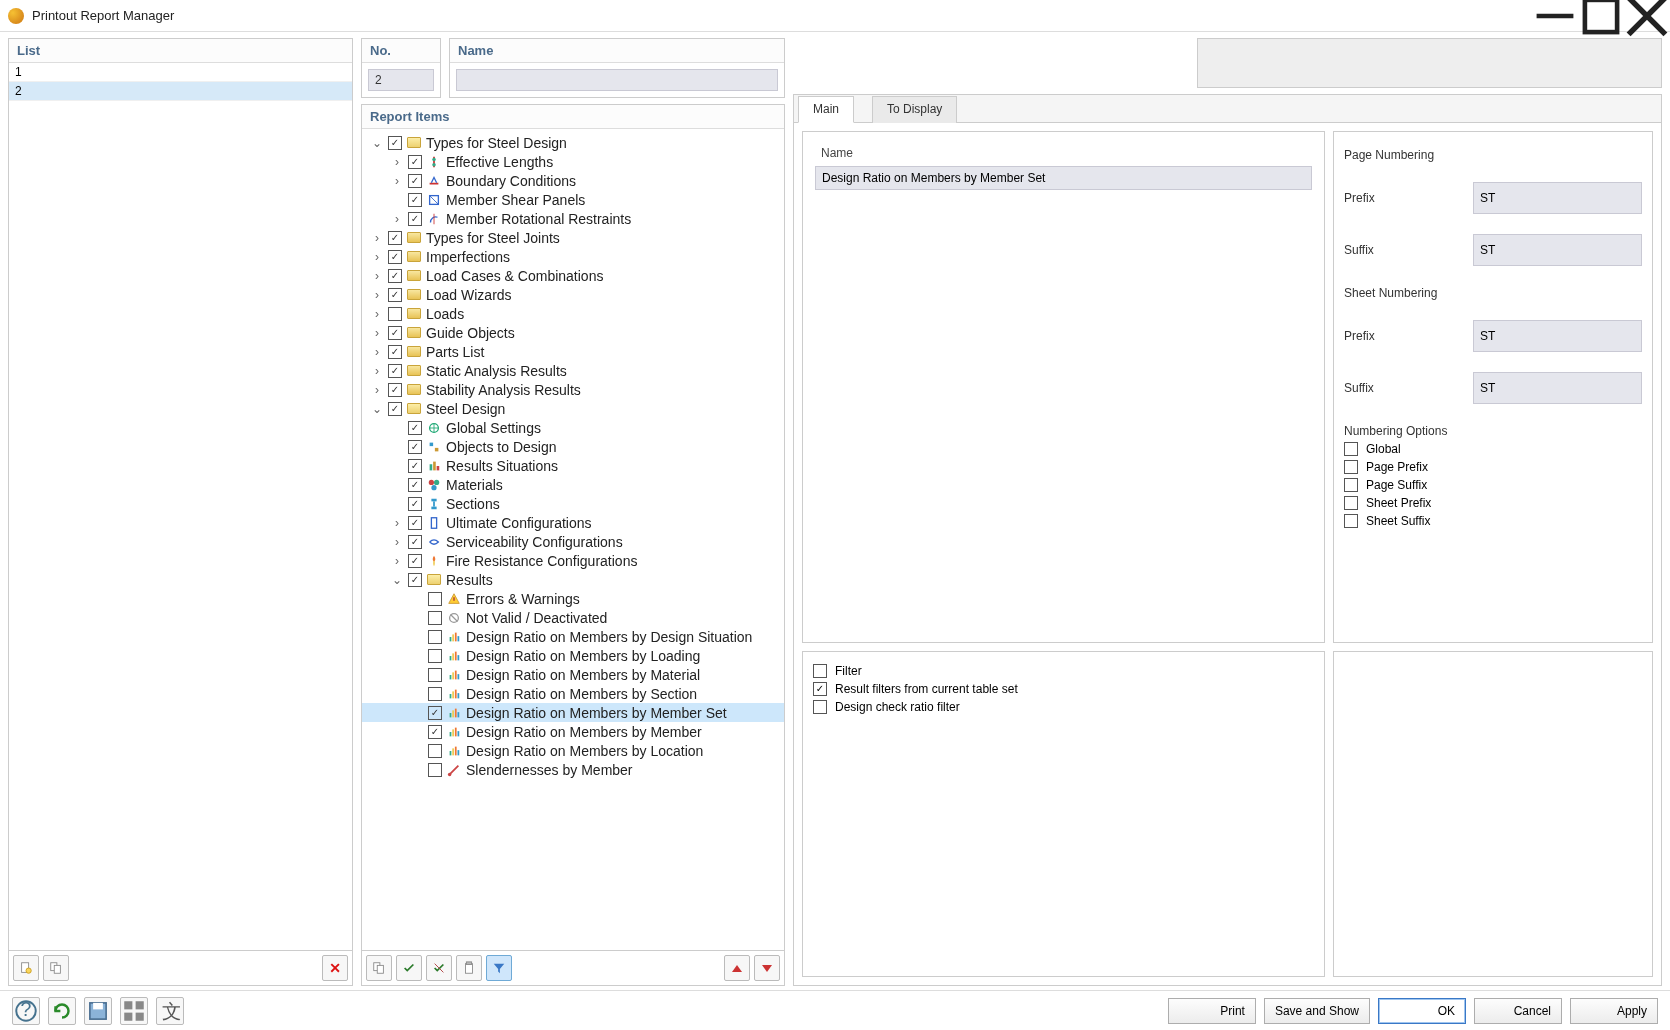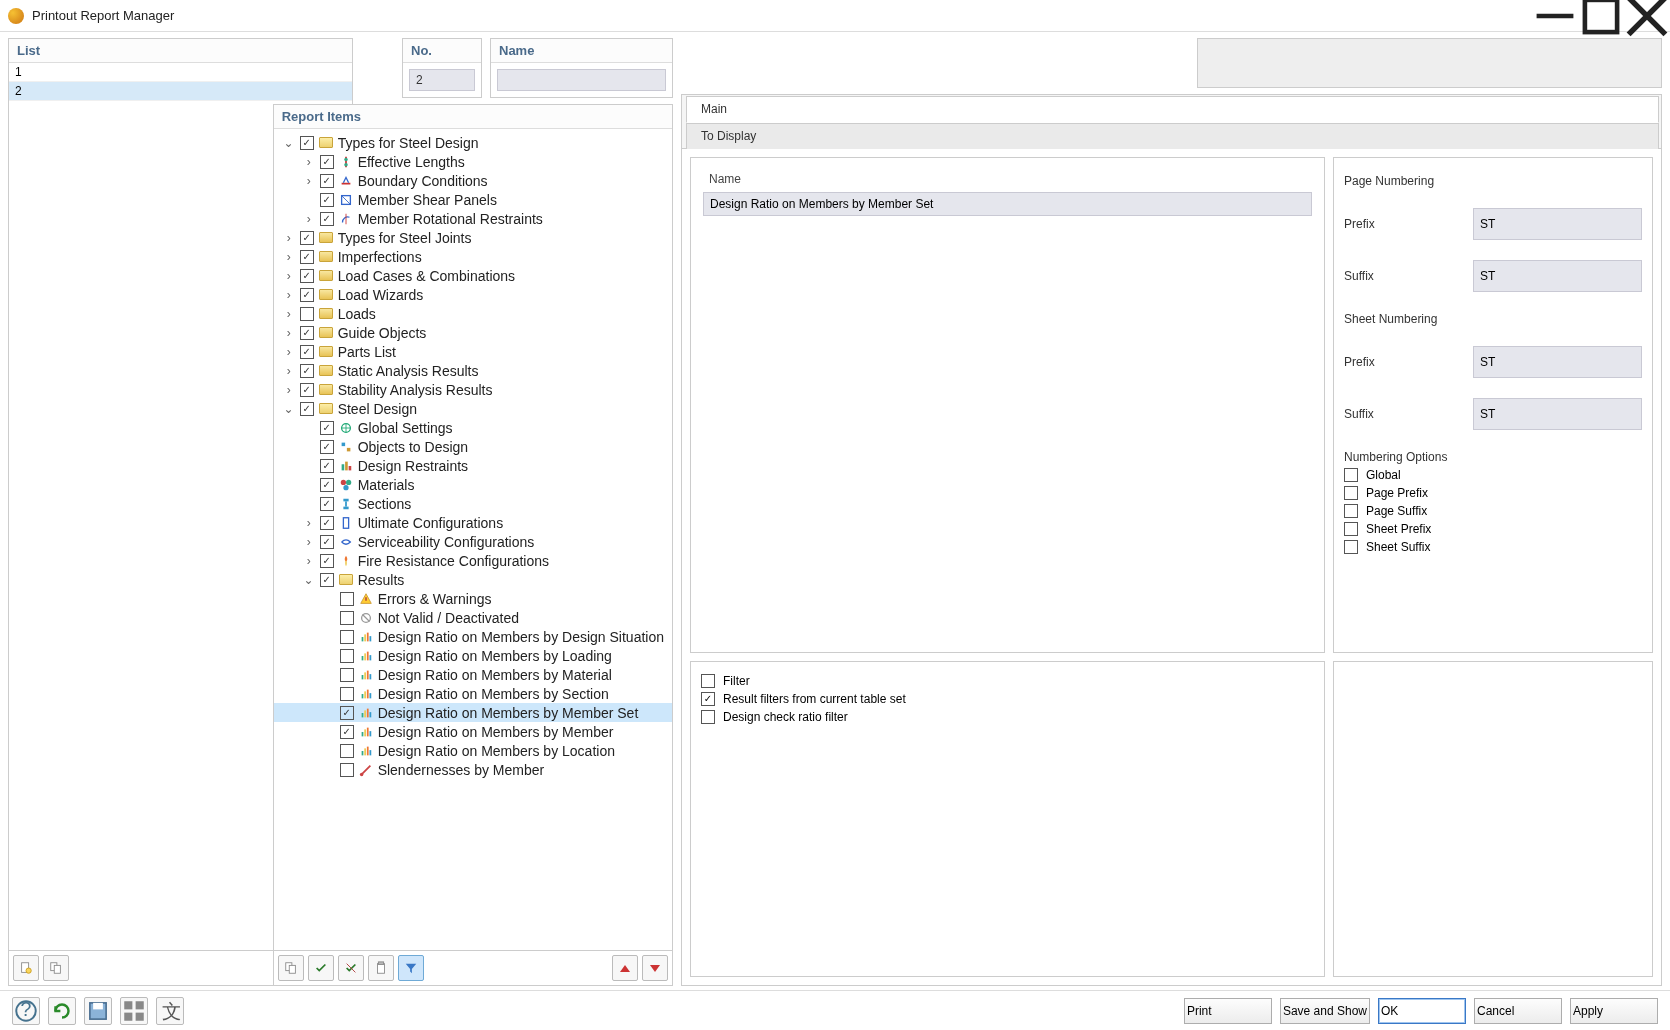--- a/index.html
+++ b/index.html
@@ -7,21 +7,21 @@
 
 
 .titlebar { height: 32px; display: flex; align-items: center; padding: 0 0 0 8px; border-bottom: 1px solid #ddd; }
 .titlebar .app-icon { width: 16px; height: 16px; margin-right: 8px; background: radial-gradient(circle at 30% 30%, #f6c133 0%, #d98b1c 70%); border-radius: 50%; }
 .titlebar .title { flex: 1; font-size: 13px; color: #222; }
 .titlebar .win-btn { width: 46px; height: 32px; display: flex; align-items: center; justify-content: center; }
 
 
 .content { display: flex; height: calc(1030px - 32px - 40px); padding: 6px 8px 4px 8px; gap: 8px; background:#fff;}
 .col-list { width: 345px; display: flex; flex-direction: column; }
-.col-mid { width: 312px; display: flex; flex-direction: column; gap:6px;align-items:flex-end;}
+.col-mid { width: 424px; display: flex; flex-direction: column; gap:6px;}
 .col-right { flex: 1; display: flex; flex-direction: column; gap:6px;}
 
 .panel { border: 1px solid #ccc; background: #fff; display: flex; flex-direction: column; }
 .section-header { padding: 4px 8px; color: #4a6a8a; font-weight: 600; font-size: 13px; border-bottom: 1px solid #ddd; background:#fcfcfc;}
 .panel-body { flex:1; overflow:auto; }
 
 
 .list-panel { flex:1; display:flex; flex-direction:column;}
 .list-body { flex:1; background:#fff; }
 .list-row { padding: 2px 6px; border-bottom:1px solid #f0f0f0;}
@@ -50,21 +50,21 @@
 .tc-exp { width:14px; text-align:center; color:#666; user-select:none;}
 .tc-chk { width:14px; height:14px; border:1px solid #555; margin:0 4px; display:inline-flex; align-items:center; justify-content:center; font-size:10px; color:#333;}
 .tc-icon { width:16px; height:16px; display:inline-flex; align-items:center; justify-content:center; margin-right:4px;}
 .folder-icon { width:14px; height:11px; background:linear-gradient(#f8e7a0,#e8c356); border:1px solid #c9a43a; border-radius:1px;}
 .folder-icon.open { background:linear-gradient(#fceea8,#edd170); }
 .small-icon { width:14px; height:14px; }
 .tc-label { font-size:14px; color:#222;}
 .tree-toolbar { display:flex; align-items:center; gap:4px; padding:4px; border-top:1px solid #ccc;}
 
 
-.tabs-row { display:flex; gap:0; border-bottom:1px solid #ccc; padding-left:4px; background:#f5f5f5;flex-direction:column;}
+.tabs-row { display:flex; gap:16px; border-bottom:1px solid #ccc; padding-left:4px; background:#f5f5f5;}
 .tab { padding:5px 14px 6px 14px; border:1px solid #ccc; border-bottom:none; background:#eaeaea; color:#333; margin-right:2px; position:relative; top:1px;}
 .tab.active { background:#fff; border-bottom:1px solid #fff; font-weight:400;}
 
 .detail-body { flex:1; display:flex; gap:8px; }
 .params-col { flex:1; display:flex; flex-direction:column; gap:8px;}
 .num-col { width:320px; display:flex; flex-direction:column; gap:8px;}
 .groupbox { border:1px solid #ccc; display:flex; flex-direction:column;}
 .groupbox .section-header { background:#fcfcfc;}
 .groupbox-body { padding:8px 10px; flex:1;}
 
@@ -75,21 +75,21 @@
 .form-row .lbl { width:130px; color:#333;}
 .form-row .inp { flex:1; background:#e5e6ed; border:1px solid #c9c9d4; padding:8px 6px;}
 .sub-head { color:#333; margin:8px 0 4px 0; }
 
 .chk-row { display:flex; align-items:center; gap:8px; margin:4px 0;}
 .chk-row .chk { width:14px; height:14px; border:1px solid #555; display:inline-flex; align-items:center; justify-content:center; font-size:10px;}
 
 
 .footer { height:40px; display:flex; align-items:center; padding:0 12px; gap:8px; border-top:1px solid #ddd; background:#fff;}
 .footer .spacer { flex:1; }
-.btn { min-width:88px; height:26px; border:1px solid #adadad; background:linear-gradient(#fdfdfd,#ececec); display:flex; align-items:center; justify-content:flex-start; padding:0 2px;}
+.btn { min-width:88px; height:26px; border:1px solid #adadad; background:linear-gradient(#fdfdfd,#ececec); display:flex; align-items:center; justify-content:flex-end; padding:0 10px;}
 .btn.primary { border:1px solid #3a78c6; background:#fff; box-shadow:0 0 0 1px #9fc5ef inset;}
 .icon-btn { width:28px; height:28px; border:1px solid #bbb; background:#f7f7f7; display:flex; align-items:center; justify-content:center; border-radius:2px;}
 
 .red-x { color:#d11; font-weight:bold; font-size:14px;}
 .tri-up { width:0;height:0;border-left:5px solid transparent;border-right:5px solid transparent;border-bottom:7px solid #c33;}
 .tri-down { width:0;height:0;border-left:5px solid transparent;border-right:5px solid transparent;border-top:7px solid #c33;}
 </style>
 </head>
 <body>
 
@@ -336,21 +336,21 @@
             <span class="tc-indent" style="width:28px"></span>
             <span class="tc-exp"></span>
             <span class="tc-chk">✓</span>
             <span class="tc-icon">
               <svg class="small-icon" viewBox="0 0 16 16">
                 <rect x="3" y="6" width="3" height="7" fill="#3a8"></rect>
                 <rect x="7" y="3" width="3" height="10" fill="#c93"></rect>
                 <rect x="11" y="8" width="3" height="5" fill="#c44"></rect>
               </svg>
             </span>
-            <span class="tc-label">Design Restraints</span>
+            <span class="tc-label">Results Situations</span>
           </div>
           <div class="tree-item">
             <span class="tc-indent" style="width:28px"></span>
             <span class="tc-exp"></span>
             <span class="tc-chk">✓</span>
             <span class="tc-icon">
               <svg class="small-icon" viewBox="0 0 16 16">
                 <circle cx="5" cy="5" r="3" fill="#c44"></circle>
                 <circle cx="11" cy="5" r="3" fill="#3a8"></circle>
                 <circle cx="8" cy="11" r="3" fill="#39c"></circle>

